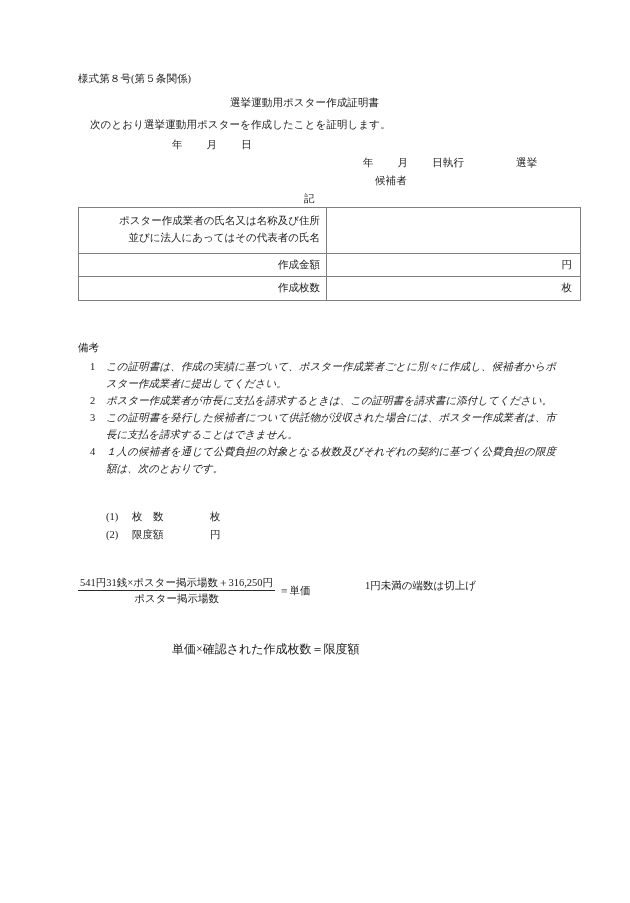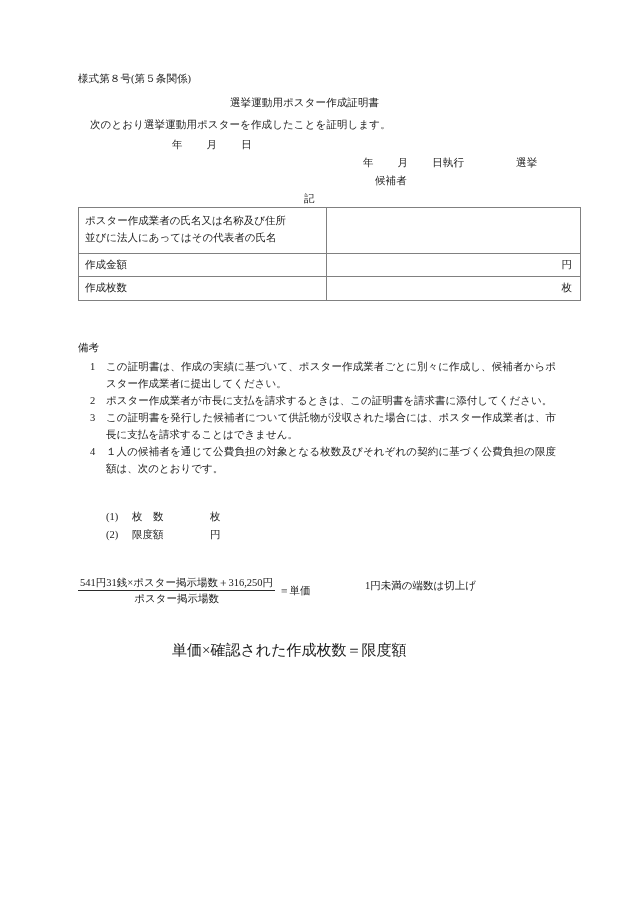--- a/index.html
+++ b/index.html
@@ -49,20 +49,21 @@
     width: 474px;
     border-collapse: collapse;
     table-layout: fixed;
   }
   .form-table td {
     border: 1px solid #808080;
     font-size: 10.5px;
     line-height: 1.55;
     vertical-align: middle;
     padding: 3px 6px;
+    text-align: right;
   }
   .form-table td.label-cell {
     width: 235px;
   }
   .form-table td.value-cell {
     width: 239px;
     text-align: right;
     padding-right: 8px;
   }
   .form-table tr.tall td {
@@ -93,20 +94,21 @@
     text-align: justify;
     text-justify: inter-ideograph;
   }
   .remark-item .num {
     position: absolute;
     left: 12px;
     top: 0;
   }
   .remark-item .body {
     display: block;
+    font-style: italic;
   }
 
   .sub-items {
     position: absolute;
     left: 78px;
     top: 508px;
     font-size: 10.5px;
     line-height: 1.72;
   }
   .sub-item {
@@ -157,21 +159,21 @@
     position: absolute;
     left: 365px;
     top: 579px;
     font-size: 10.5px;
     white-space: nowrap;
   }
   .final-formula {
     position: absolute;
     left: 172px;
     top: 641px;
-    font-size: 15px;
+    font-size: 12px;
     white-space: nowrap;
   }
 </style>
 </head>
 <body>
 
 <div class="page">
 
   <div class="t form-no">様式第８号(第５条関係)</div>
 

